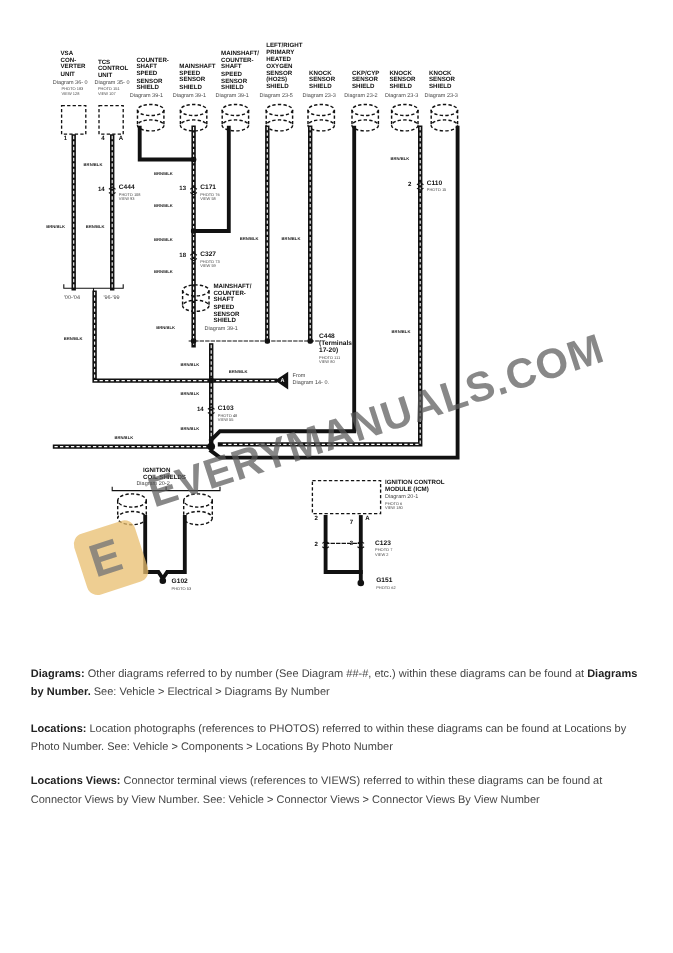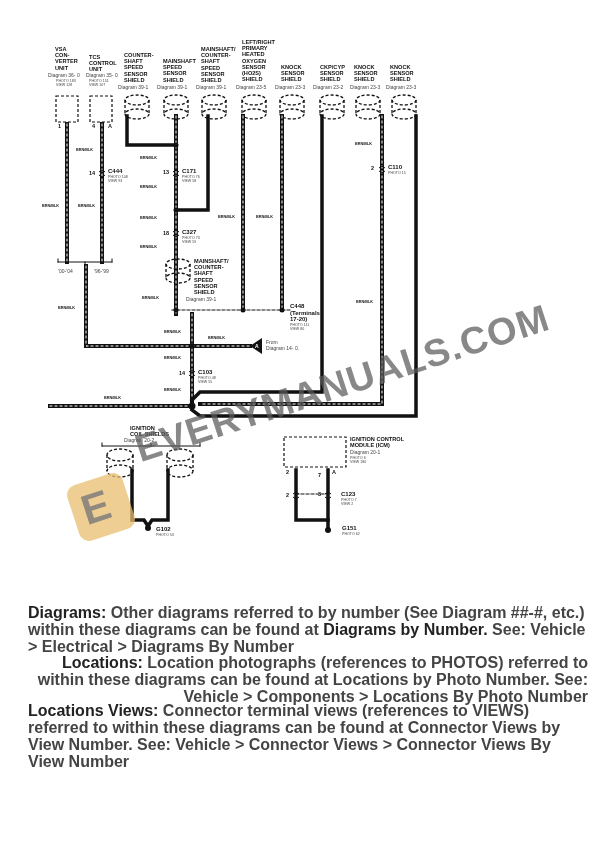--- a/index.html
+++ b/index.html
@@ -4,21 +4,21 @@
 <style>
   html, body { margin:0; padding:0; background:#ffffff; }
   body { width:612px; height:866px; position:relative; overflow:hidden; font-family:"Liberation Sans", sans-serif; color:#111; }
   #diagram { position:absolute; left:0; top:0; width:612px; height:560px; }
   .lbl { position:absolute; font-family:"Liberation Sans", sans-serif; font-weight:bold; font-size:5.6px; line-height:6.2px; color:#111; text-transform:uppercase; white-space:pre; }
   .sub { position:absolute; font-family:"Liberation Sans", sans-serif; font-size:5px; line-height:6px; color:#444; white-space:pre; }
   .tiny { position:absolute; font-family:"Liberation Sans", sans-serif; font-size:3.6px; line-height:4.4px; color:#444; white-space:pre; }
   .wire { position:absolute; font-family:"Liberation Sans", sans-serif; font-weight:bold; font-size:3.8px; color:#222; white-space:pre; }
   .conn { position:absolute; font-family:"Liberation Sans", sans-serif; font-weight:bold; font-size:6px; line-height:6.5px; color:#111; white-space:pre; }
   .pin { position:absolute; font-family:"Liberation Sans", sans-serif; font-weight:bold; font-size:5.5px; color:#111; }
-  .notes { position:absolute; left:28px; width:560px; font-family:"Liberation Sans", sans-serif; font-size:16px; line-height:17px; color:#444;font-weight:bold; }
+  .notes { position:absolute; left:28px; width:560px; font-family:"Liberation Sans", sans-serif; font-size:10px; line-height:17px; color:#444; }
   .notes b { color:#222; }
   .watermark { position:absolute; left:130px; top:430px; font-family:"Liberation Sans", sans-serif; font-weight:bold; font-size:38px; color:rgba(90,90,90,0.72); transform:rotate(-18deg); transform-origin:left top; letter-spacing:1px; white-space:nowrap; }
   .wm-logo { position:absolute; left:72px; top:478px; width:58px; height:58px; border-radius:10px; background:rgba(232,190,110,0.75); transform:rotate(-18deg); }
   .wm-logo span { position:absolute; left:10px; top:4px; font-family:"Liberation Sans", sans-serif; font-weight:bold; font-size:42px; color:rgba(120,120,120,0.8); }
 </style>
 </head>
 <body>
 
 <div id="diagram">
   <svg width="612" height="560" viewBox="0 0 612 560">
@@ -345,18 +345,18 @@
 </div>
 
 <div class="wm-logo">
     <span>E</span>
   </div>
 <div class="watermark">EVERYMANUALS.COM</div>
 
 <div class="notes" style="top:604px;">
   <b>Diagrams:</b><span> Other diagrams referred to by number (See Diagram ##-#, etc.) within these diagrams can be found at </span><b>Diagrams by Number.</b><span> See: Vehicle &gt; Electrical &gt; Diagrams By Number</span>
 </div>
-<div class="notes" style="top:654px;text-align:right;">
+<div class="notes" style="top:654px;">
   <b>Locations:</b><span> Location photographs (references to PHOTOS) referred to within these diagrams can be found at Locations by Photo Number. See: Vehicle &gt; Components &gt; Locations By Photo Number</span>
 </div>
 <div class="notes" style="top:702px;">
   <b>Locations Views:</b><span> Connector terminal views (references to VIEWS) referred to within these diagrams can be found at Connector Views by View Number. See: Vehicle &gt; Connector Views &gt; Connector Views By View Number</span>
 </div>
 
 </body></html>

